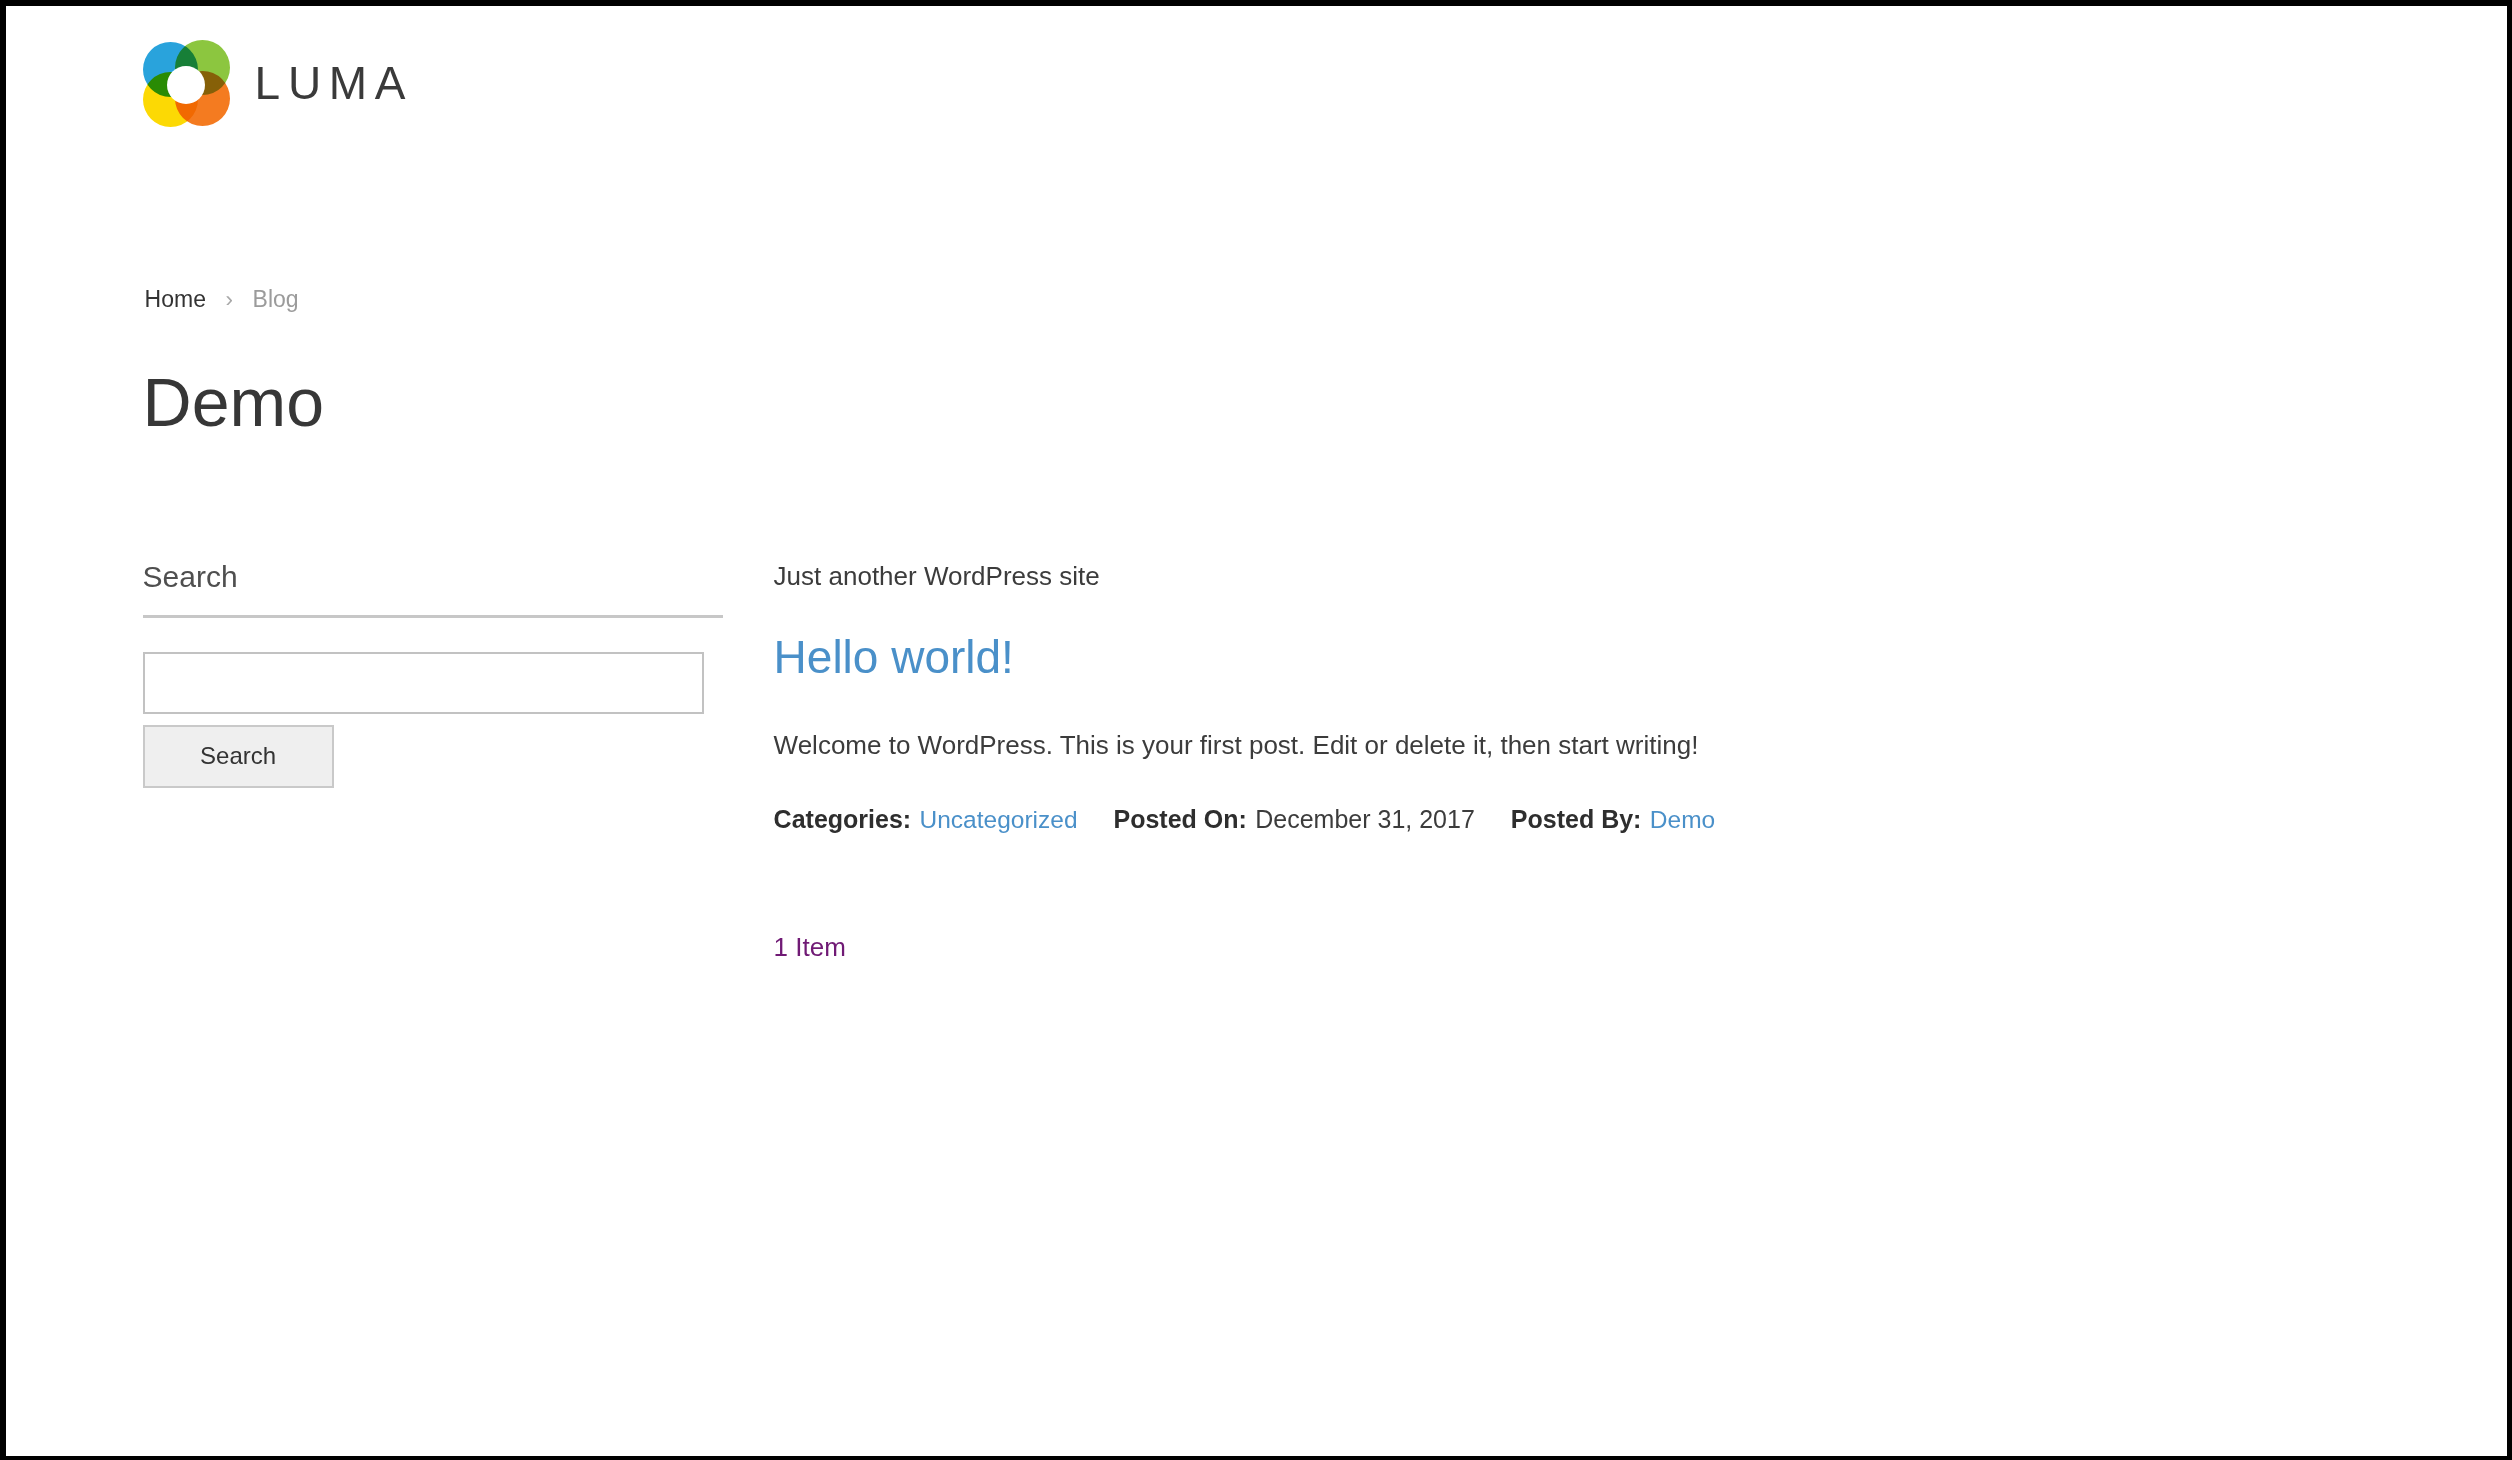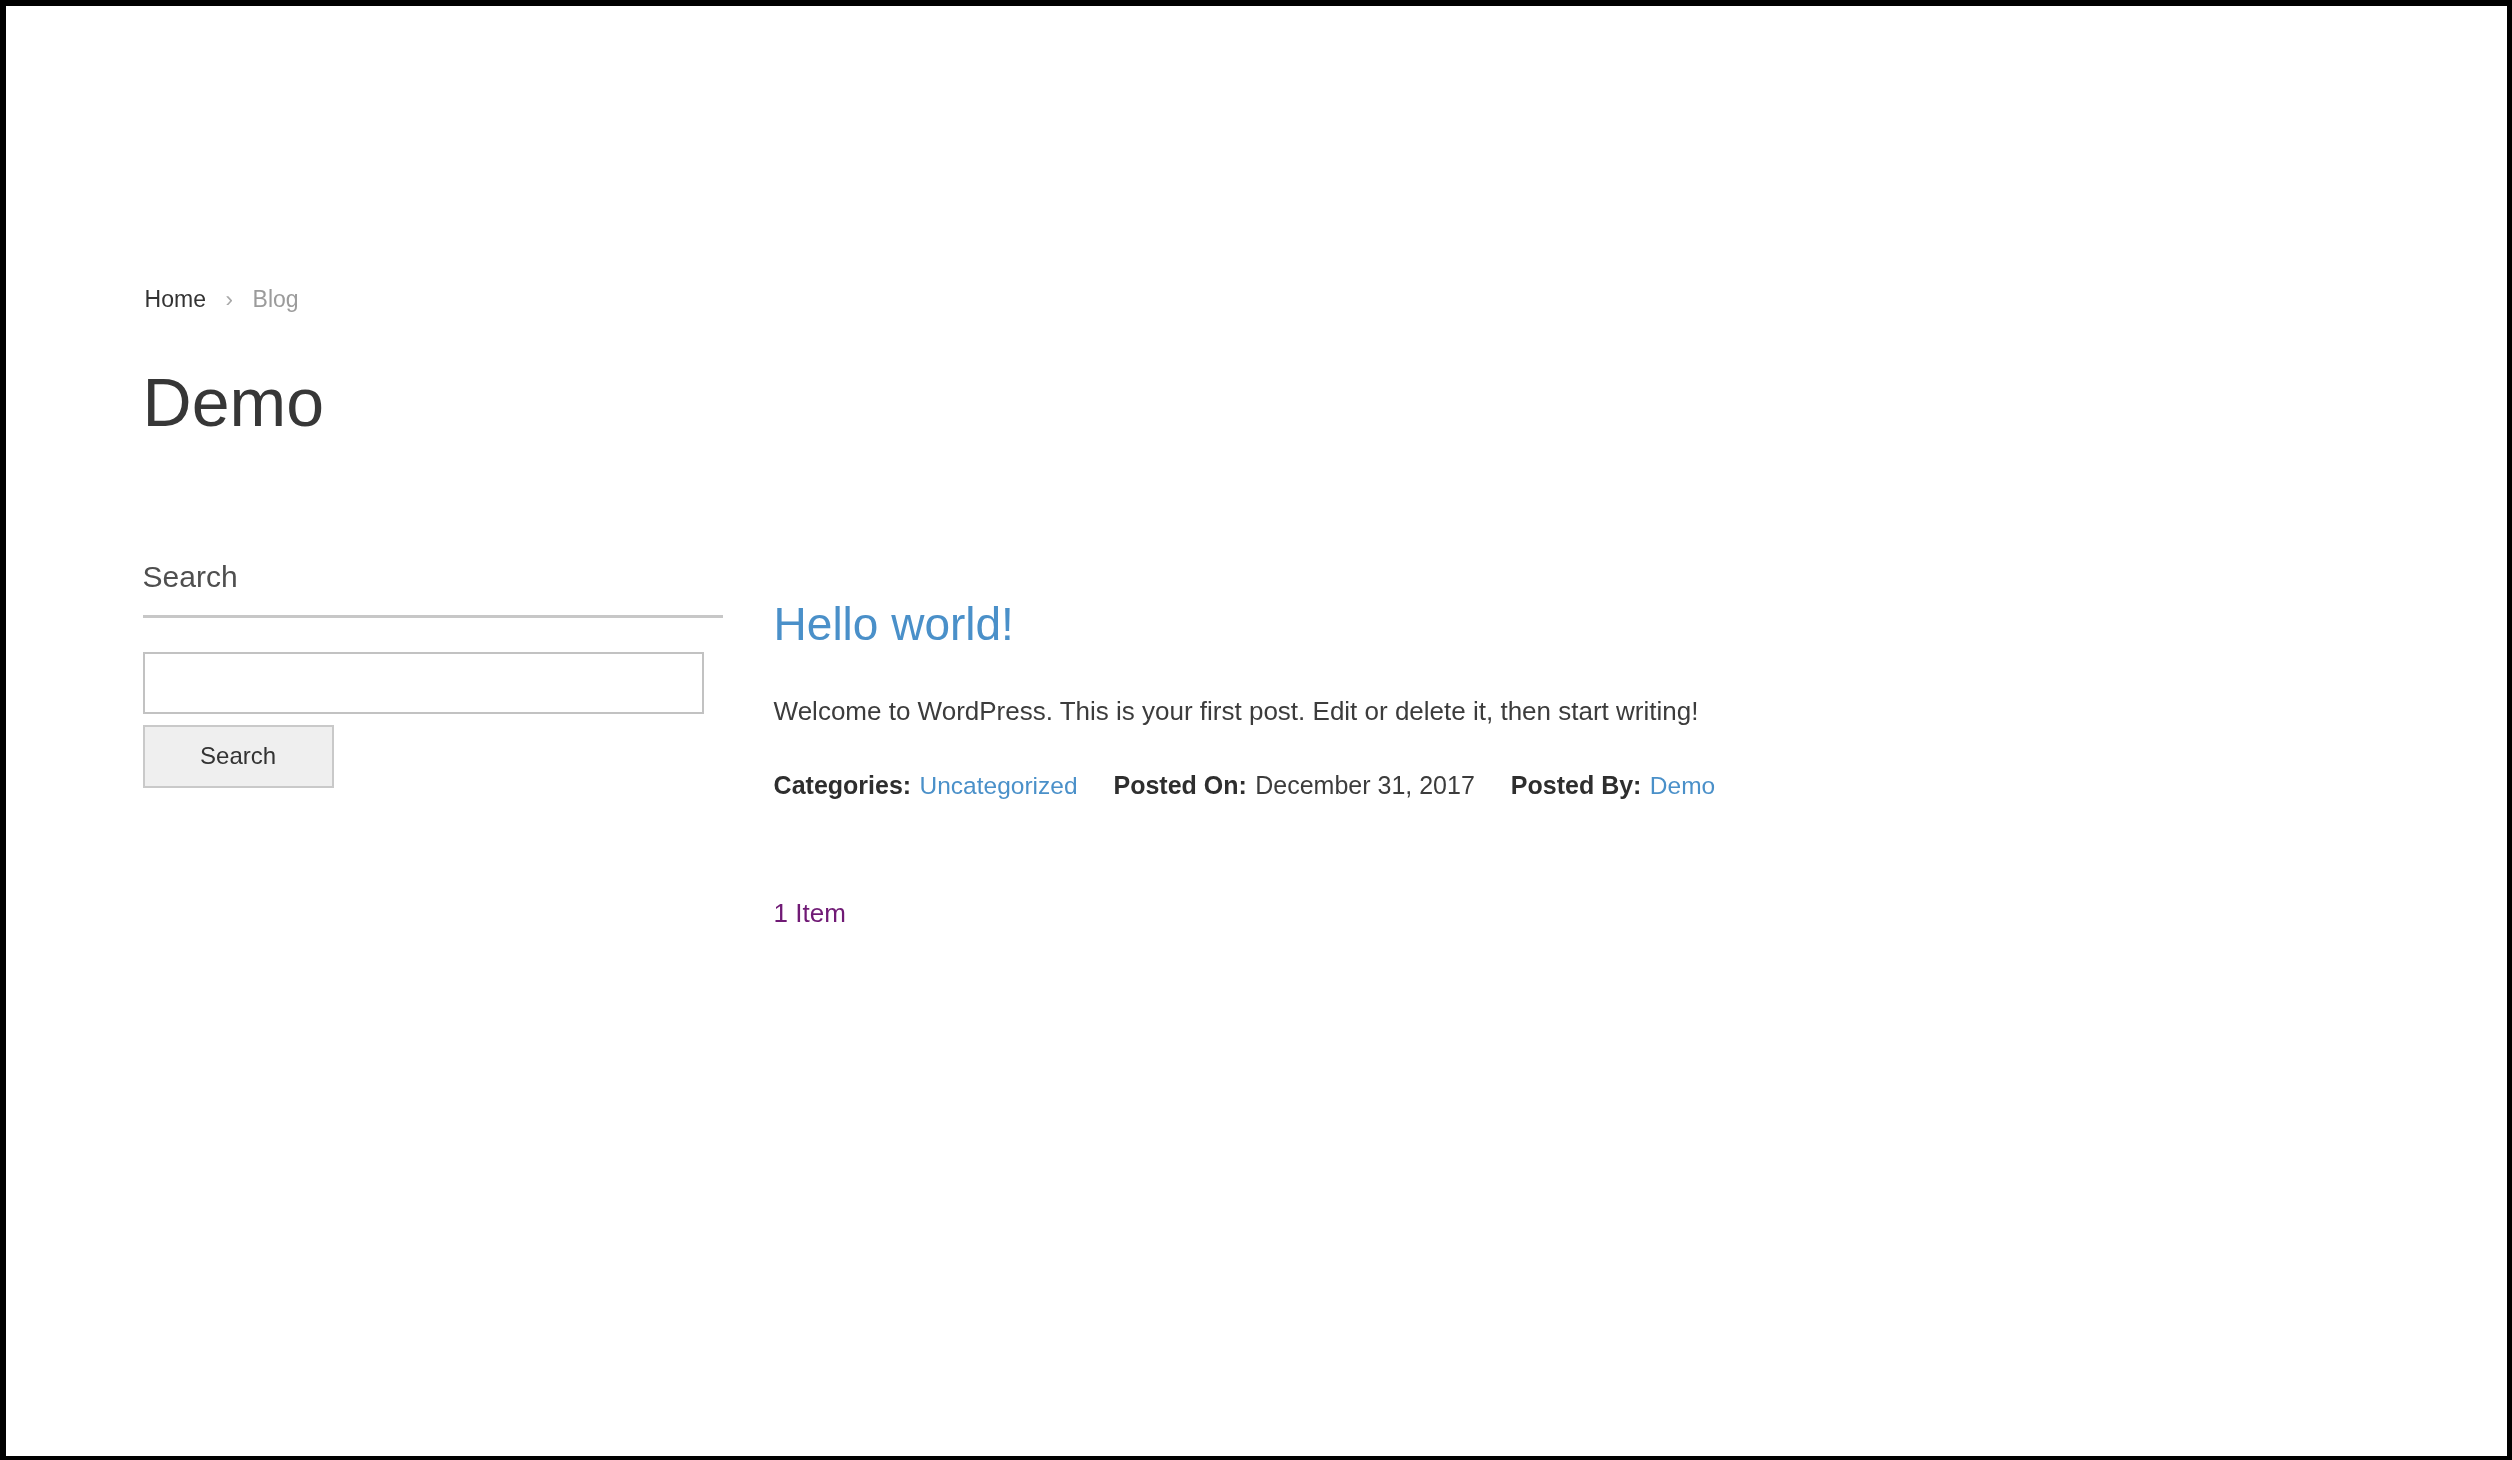--- a/index.html
+++ b/index.html
@@ -192,20 +192,30 @@
     margin-top: 98px;
     font-size: 26px;
     color: #701a75;
   }
 </style>
 </head>
 <body>
 
 <div id="frame">
 
+  <div id="logo-bar">
+    <div class="logo-mark">
+      <div class="petal blue"></div>
+      <div class="petal green"></div>
+      <div class="petal orange"></div>
+      <div class="petal yellow"></div>
+      <div class="hole"></div>
+    </div>
+    <div id="logo-word">LUMA</div>
+  </div>
 
   <nav id="breadcrumb">
     <span class="crumb-home">Home</span>
     <span class="crumb-sep">›</span>
     <span class="crumb-current">Blog</span>
   </nav>
 
   <h1 id="page-title">Demo</h1>
 
   <aside id="sidebar">
@@ -214,20 +224,21 @@
       <div class="block-title">Search</div>
       <div class="rule"></div>
       <input id="search-input" type="text" value="" style="">
       <button id="search-button">Search</button>
     </section>
 
   </aside>
 
   <main id="content">
 
+    <div id="tagline">Just another WordPress site</div>
 
     <a id="post-title">Hello world!</a>
 
     <div id="post-excerpt">Welcome to WordPress. This is your first post. Edit or delete it, then start writing!</div>
 
     <div id="post-meta">
       <span class="meta-group">
         <span class="meta-label">Categories:</span>
         <a class="meta-value link">Uncategorized</a>
       </span>

